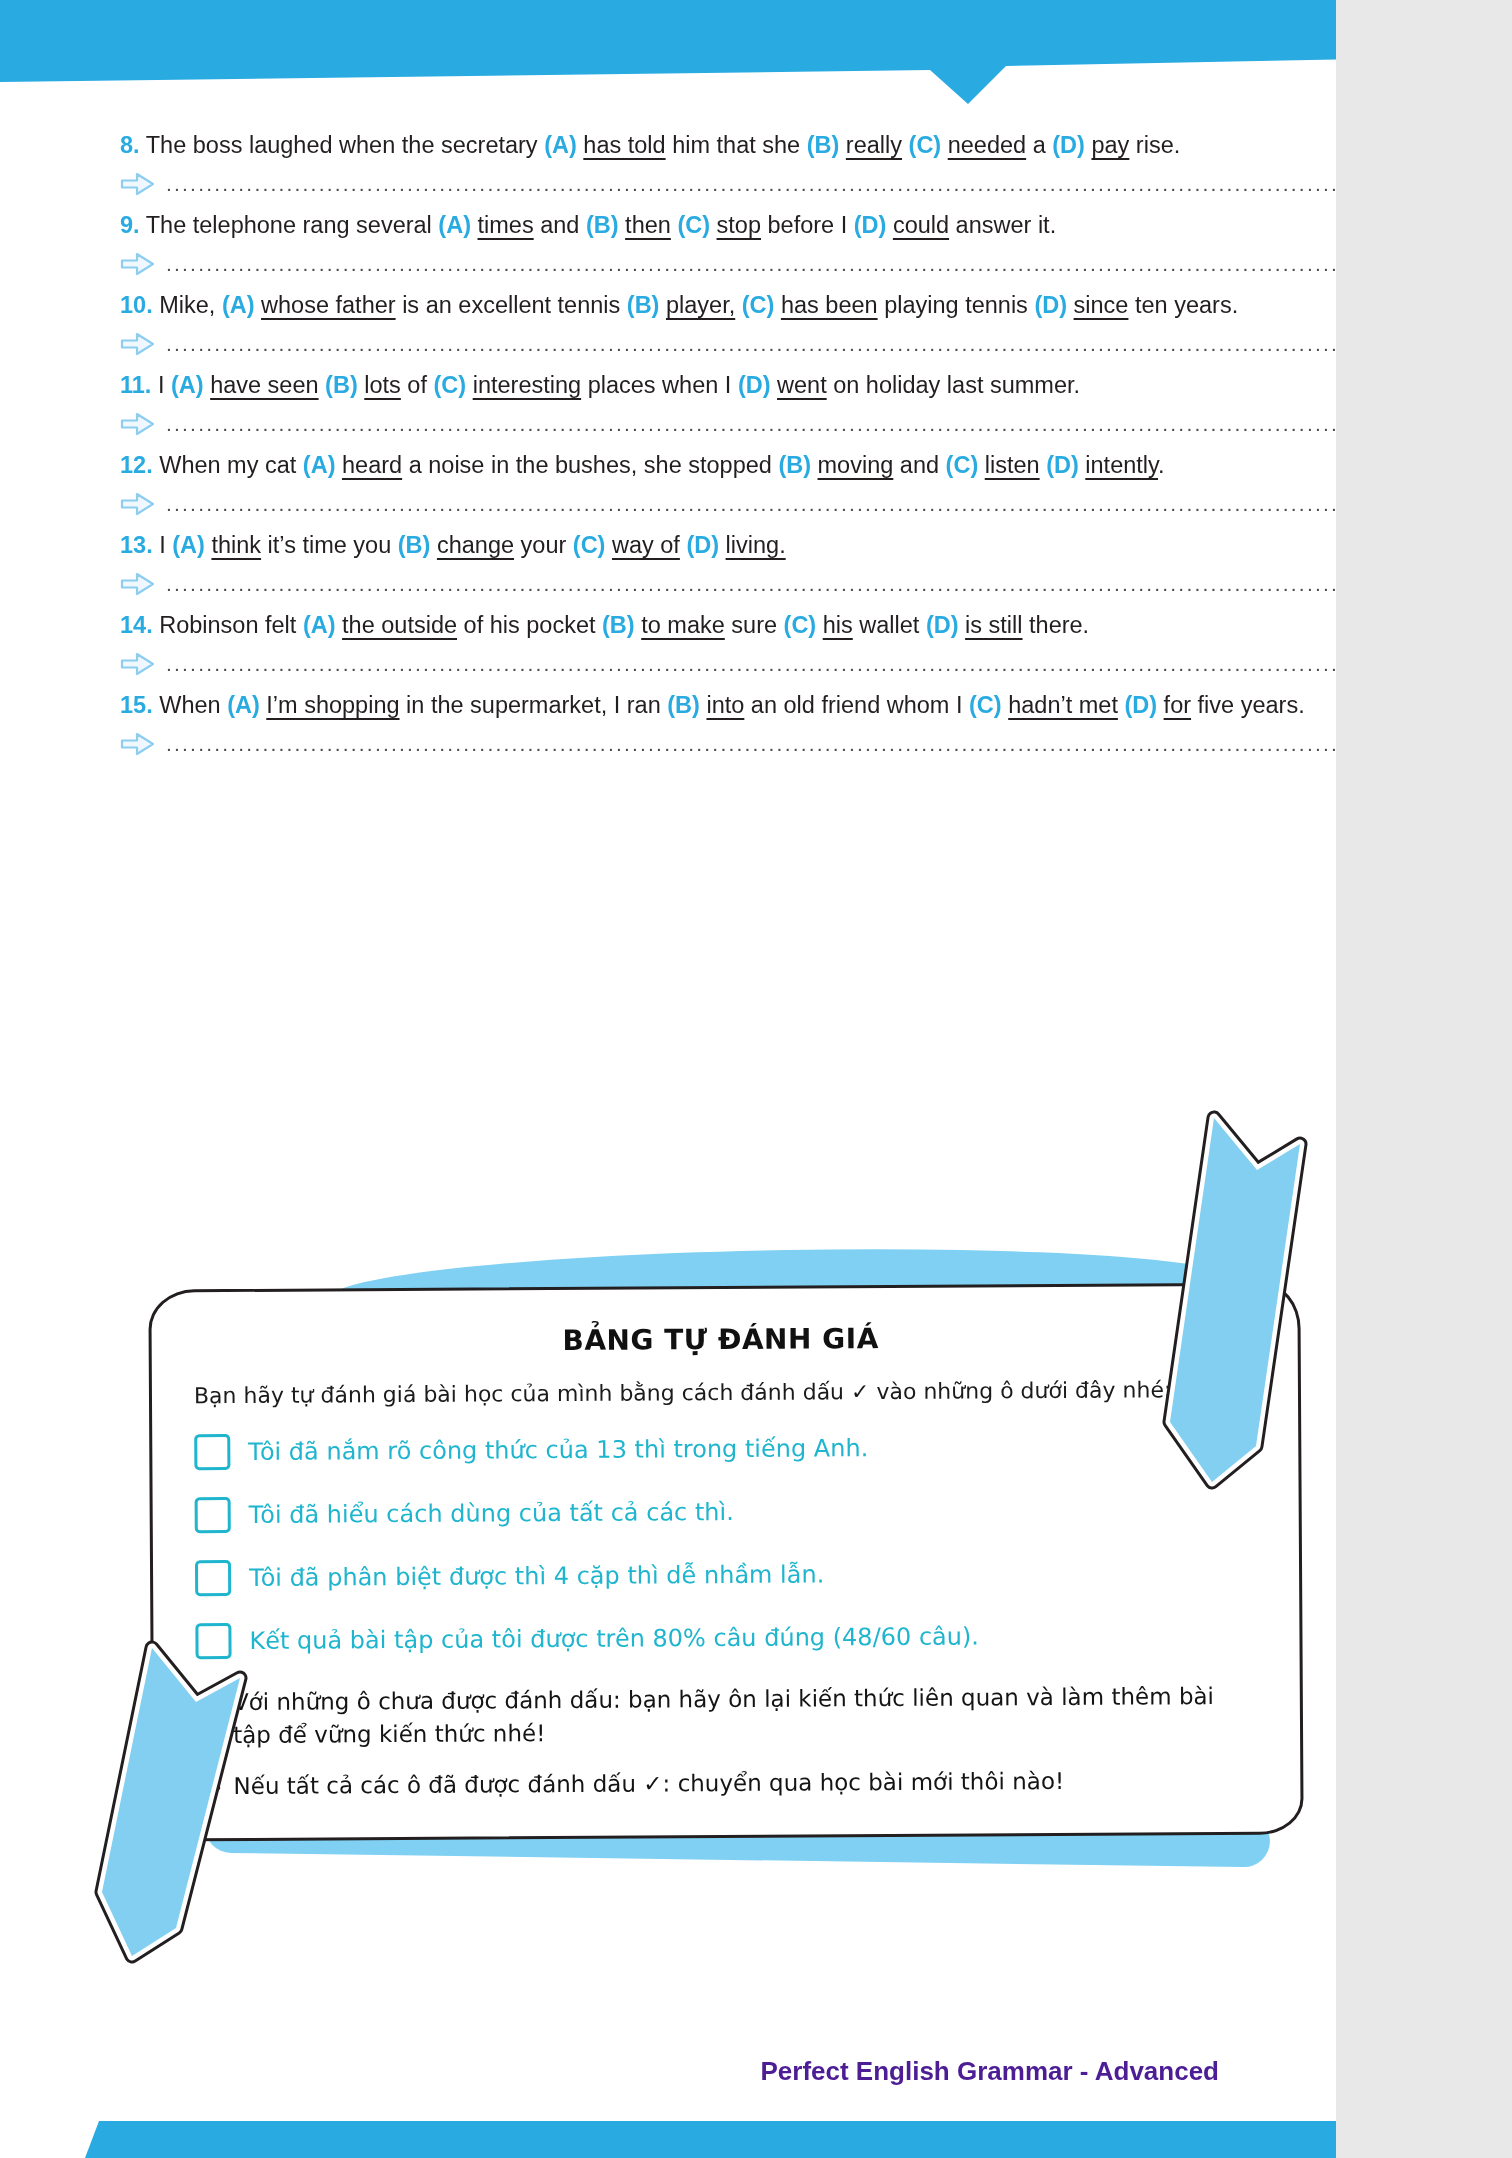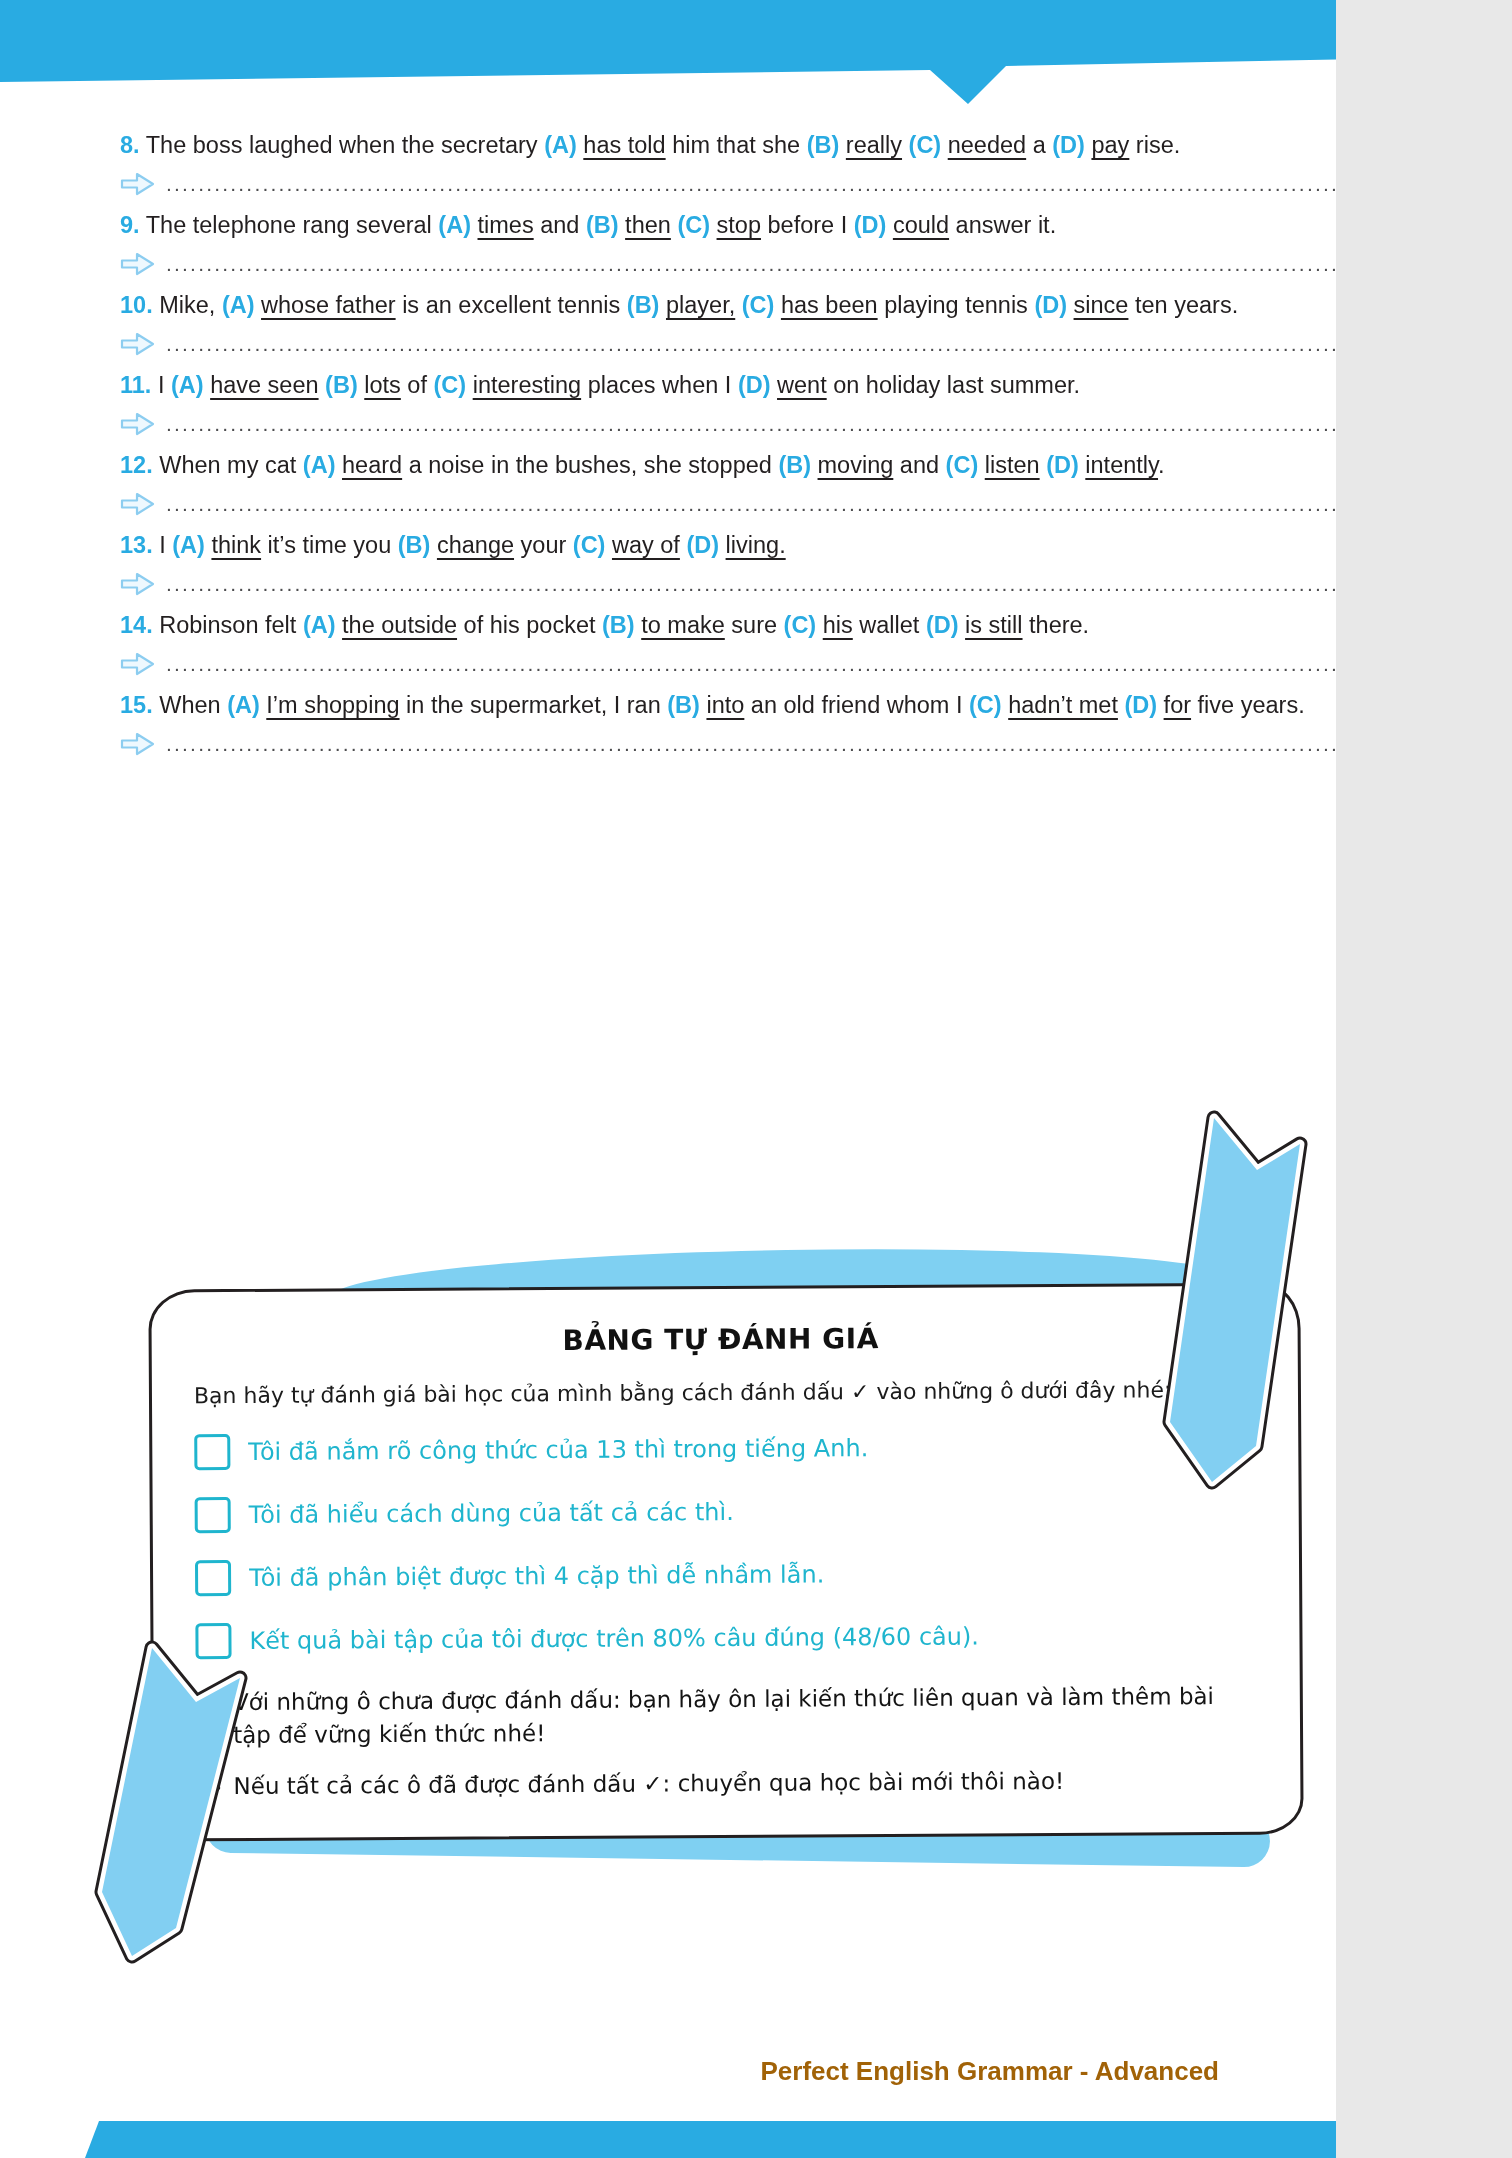--- a/index.html
+++ b/index.html
@@ -35,21 +35,21 @@
   .assessment-intro{font-family:"DejaVu Sans",sans-serif;font-size:22px;color:#1b1b1b;margin:0 0 26px 0;}
   .check-item{display:flex;align-items:center;gap:18px;margin:0 0 27px 0;}
   .checkbox{width:30px;height:30px;flex:0 0 auto;border:3px solid #1FB5CE;border-radius:5px;background:#fff;}
   .check-label{font-family:"DejaVu Sans",sans-serif;font-size:24px;color:#1FB5CE;}
   .note{display:flex;gap:12px;margin:4px 0 18px 0;font-family:"DejaVu Sans",sans-serif;
         font-size:23px;line-height:33px;color:#141414;}
   .note-arrow{font-weight:bold;font-size:30px;line-height:33px;flex:0 0 auto;}
 
   
   .footer-title{position:absolute;top:2054px;right:117px;font-size:26px;font-weight:bold;
-                color:#a16207;line-height:34px;}
+                color:#4c1d95;line-height:34px;}
   .page-badge{position:absolute;left:1406px;top:2046px;width:106px;height:46px;background:#88898B;
     border-radius:23px 0 0 23px;display:flex;align-items:center;justify-content:center;
     color:#fff;font-size:27px;font-weight:bold;margin-top:21px;}
   .bottom-band{position:absolute;left:85px;top:2121px;width:1427px;height:37px;background:#29ABE2;
     clip-path:polygon(14px 0,100% 0,100% 100%,0 100%);}
 </style>
 </head>
 <body>
 
 <div class="page">

